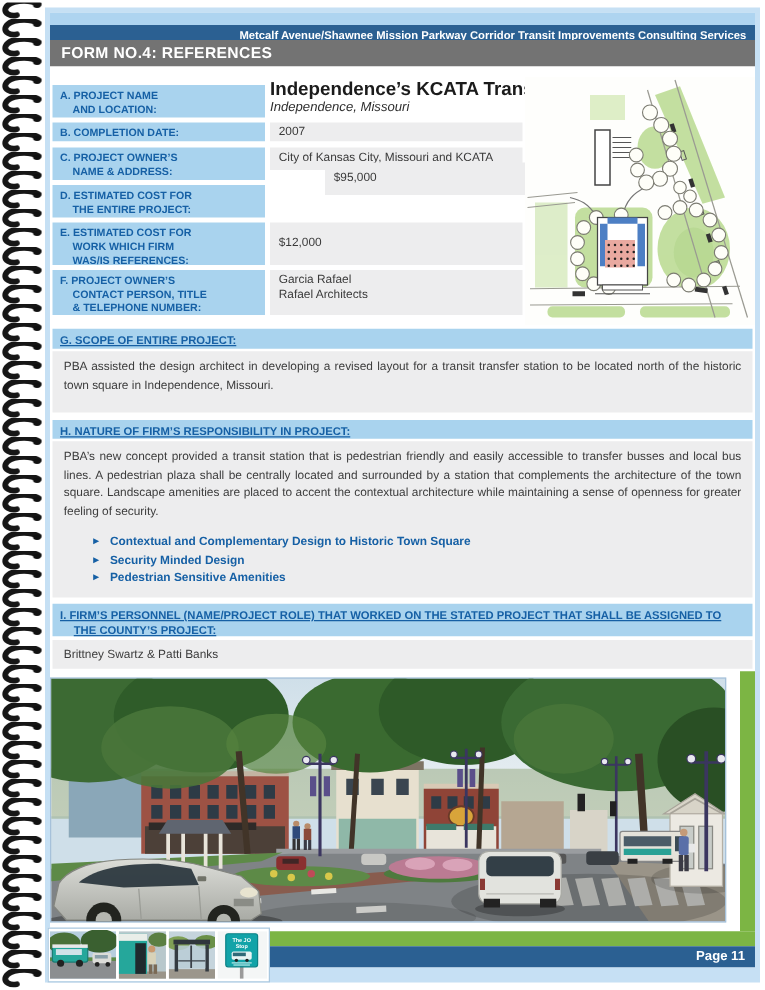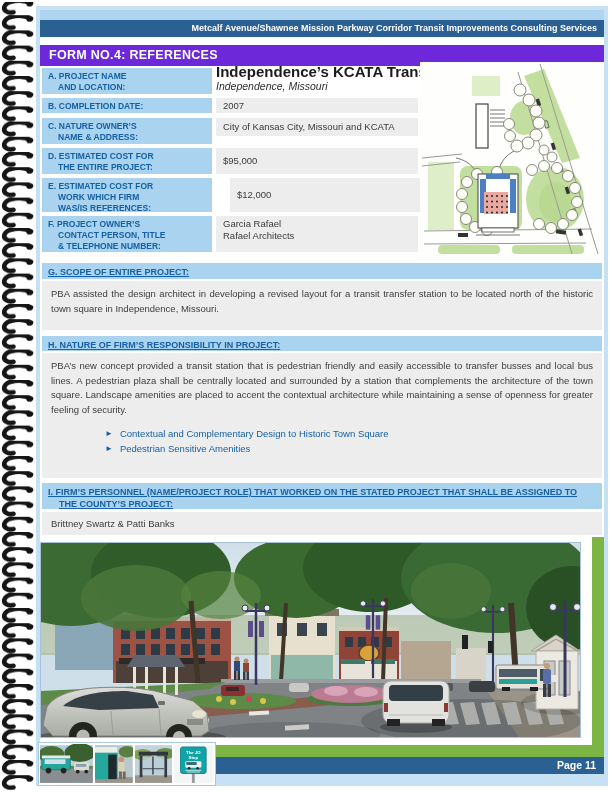--- a/index.html
+++ b/index.html
@@ -14,41 +14,41 @@
   
   .spiral{left:0;top:0;width:34px;height:792px;}
 
   
   .sheet{left:36px;top:6px;width:572px;height:780px;border:4px solid #c6e0f4;background:transparent;}
 
   
   .bar-top{left:40px;top:10px;width:564px;height:10px;background:#aed4f0;}
   .bar-blue{left:40px;top:20px;width:564px;height:17px;background:#2b6092;
     color:#fff;font-size:9px;font-weight:bold;text-align:right;line-height:17px;padding-right:7px;}
-  .bar-green{left:40px;top:45px;width:564px;height:21px;background:#6d28d9;
+  .bar-green{left:40px;top:32px;width:564px;height:21px;background:#737373;
     color:#fff;font-size:12.5px;font-weight:bold;line-height:21px;padding-left:9px;letter-spacing:.3px;}
 
   
   .lbl{left:42px;width:170px;background:#a9d3ee;color:#1660a5;font-weight:bold;
     font-size:8.5px;line-height:1.3;padding:3px 4px 2px 6px;}
   .lbl .cont{padding-left:10px;}
   .val{left:216px;width:202px;background:#ededee;color:#3a3a3a;font-size:9.5px;
     padding:2px 7px;line-height:11.5px;}
   .vcenter{display:flex;flex-direction:column;justify-content:center;}
   .rowA-val{left:216px;top:63px;width:330px;background:transparent;}
   .rowA-title{font-size:15px;font-weight:bold;color:#1b1b1b;line-height:17px;}
   .rowA-sub{font-size:10.5px;font-style:italic;color:#2e2e2e;line-height:13px;}
 
   
   .sec-hdr{left:42px;width:560px;background:#a9d3ee;color:#1660a5;font-weight:bold;
     font-size:9px;line-height:1.35;padding:3px 6px 2px 6px;text-decoration:underline;}
   .sec-body{left:42px;width:560px;background:#ededee;color:#3c3c3c;font-size:9.5px;
     line-height:1.55;padding:6px 9px;text-align:justify;}
   .bullets{margin:9px 0 0 22px;text-align:left;}
-  .bullet{color:#1660a5;font-weight:normal;font-size:9.5px;line-height:1.55;margin-left:32px;}
+  .bullet{color:#1660a5;font-weight:bold;font-size:9.5px;line-height:1.55;}
   .bullet .arrow{display:inline-block;font-size:8px;margin-right:7px;transform:translateY(-1px);}
 
   
   .siteplan{left:420px;top:62px;width:184px;height:198px;background:#fefefc;}
   .photo{left:40px;top:542px;width:541px;height:196px;border:1px solid #a6c1da;background:#cfdfe9;}
   .green-stripe{left:592px;top:537px;width:12px;height:208px;background:#7cb544;}
 
   
   .foot-green{left:210px;top:745px;width:394px;height:12px;background:#7cb544;}
   .foot-blue{left:210px;top:757px;width:394px;height:17px;background:#2b6092;color:#fff;
@@ -83,21 +83,21 @@
 </div>
 
 <div class="abs lbl" style="top:68px;height:26px;">
   <div>A. PROJECT NAME</div>
   <div class="cont">AND LOCATION:</div>
 </div>
 <div class="abs lbl" style="top:98px;height:15px;">
   <div>B. COMPLETION DATE:</div>
 </div>
 <div class="abs lbl" style="top:118px;height:26px;">
-  <div>C. NATURE OWNER’S</div>
+  <div>C. PROJECT OWNER’S</div>
   <div class="cont">NAME &amp; ADDRESS:</div>
 </div>
 <div class="abs lbl" style="top:148px;height:26px;">
   <div>D. ESTIMATED COST FOR</div>
   <div class="cont">THE ENTIRE PROJECT:</div>
 </div>
 <div class="abs lbl" style="top:178px;height:34px;">
   <div>E. ESTIMATED COST FOR</div>
   <div class="cont">WORK WHICH FIRM</div>
   <div class="cont">WAS/IS REFERENCES:</div>
@@ -111,24 +111,24 @@
 <div class="abs rowA-val">
   <div class="rowA-title">Independence’s KCATA Transit Hub</div>
   <div class="rowA-sub">Independence, Missouri</div>
 </div>
 <div class="abs val vcenter" style="top:98px;height:15px;">
   <div>2007</div>
 </div>
 <div class="abs val vcenter" style="top:118px;height:18px;">
   <div>City of Kansas City, Missouri and KCATA</div>
 </div>
-<div class="abs val vcenter" style="top:148px;height:26px;">
+<div class="abs val vcenter" style="top:130px;height:26px;margin-left:44px;">
   <div>$95,000</div>
 </div>
-<div class="abs val vcenter" style="top:178px;height:34px;margin-left:14px;">
+<div class="abs val vcenter" style="top:178px;height:34px;">
   <div>$12,000</div>
 </div>
 <div class="abs val" style="top:216px;height:36px;padding-top:2px;">
   <div>Garcia Rafael</div>
   <div>Rafael Architects</div>
 </div>
 
 <div class="abs siteplan">
 <svg width="184" height="198" viewBox="0 0 184 198">
   <rect width="184" height="198" fill="#fefefc"></rect>
@@ -252,20 +252,21 @@
   <span>PBA assisted the design architect in developing a revised layout for a transit transfer station to be located north of the historic town square in Independence, Missouri.</span>
 </div>
 
 <div class="abs sec-hdr" style="top:336px;height:15px;">
   <span>H. NATURE OF FIRM’S RESPONSIBILITY IN PROJECT:</span>
 </div>
 <div class="abs sec-body" style="top:353px;height:125px;">
   <span>PBA’s new concept provided a transit station that is pedestrian friendly and easily accessible to transfer busses and local bus lines. A pedestrian plaza shall be centrally located and surrounded by a station that complements the architecture of the town square. Landscape amenities are placed to accent the contextual architecture while maintaining a sense of openness for greater feeling of security.</span>
   <div class="bullets">
     <div class="bullet"><span class="arrow">►</span><span>Contextual and Complementary Design to Historic Town Square</span></div>
+    <div class="bullet"><span class="arrow">►</span><span>Security Minded Design</span></div>
     <div class="bullet"><span class="arrow">►</span><span>Pedestrian Sensitive Amenities</span></div>
   </div>
 </div>
 
 <div class="abs sec-hdr" style="top:483px;height:26px;">
   <div>I. FIRM’S PERSONNEL (NAME/PROJECT ROLE) THAT WORKED ON THE STATED PROJECT THAT SHALL BE ASSIGNED TO</div>
   <div style="padding-left:11px;">THE COUNTY’S PROJECT:</div>
 </div>
 <div class="abs sec-body" style="top:512px;height:23px;padding-top:5px;">
   <span>Brittney Swartz &amp; Patti Banks</span>

